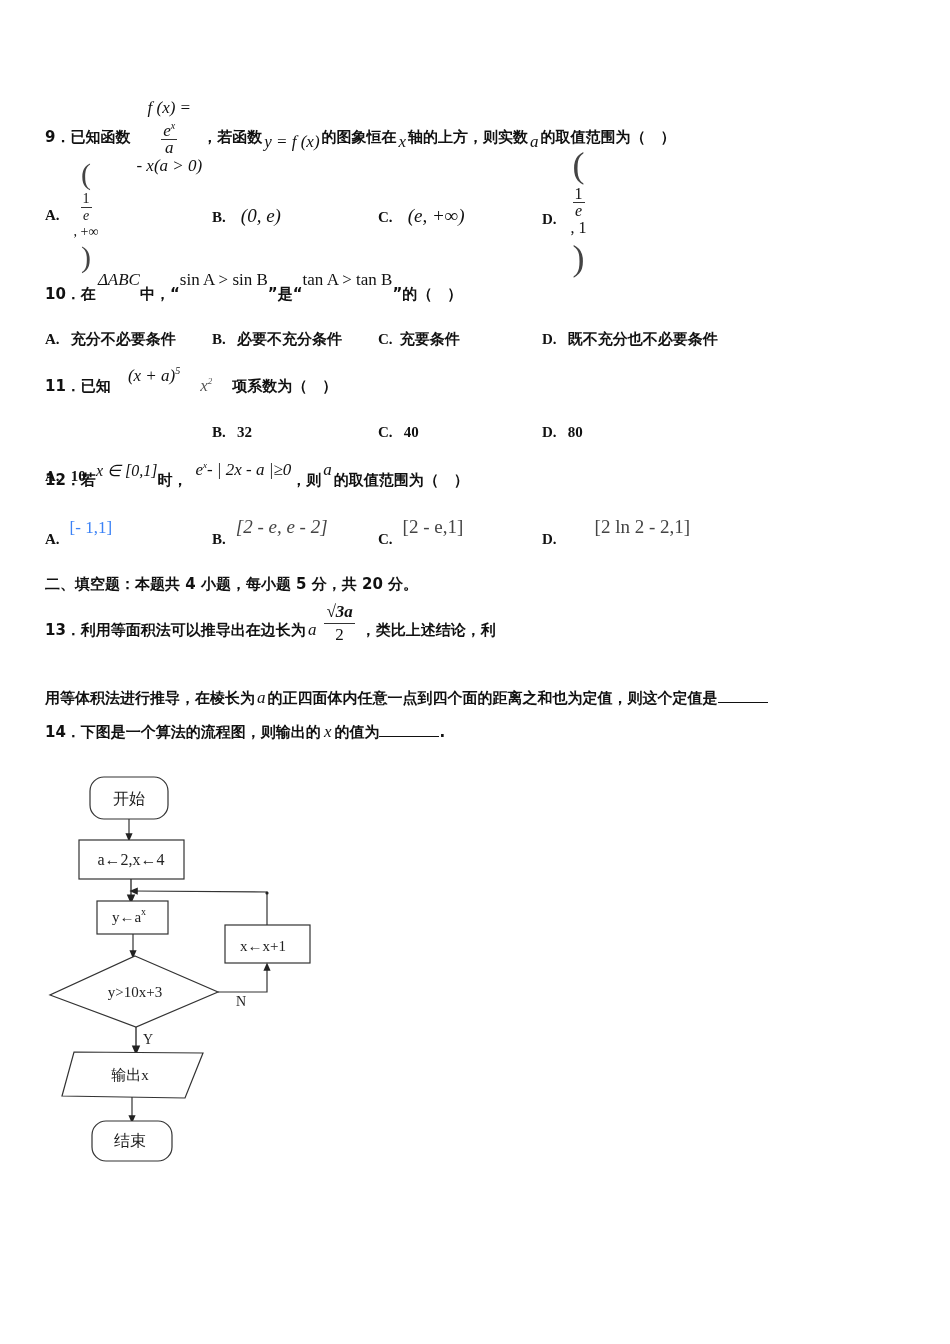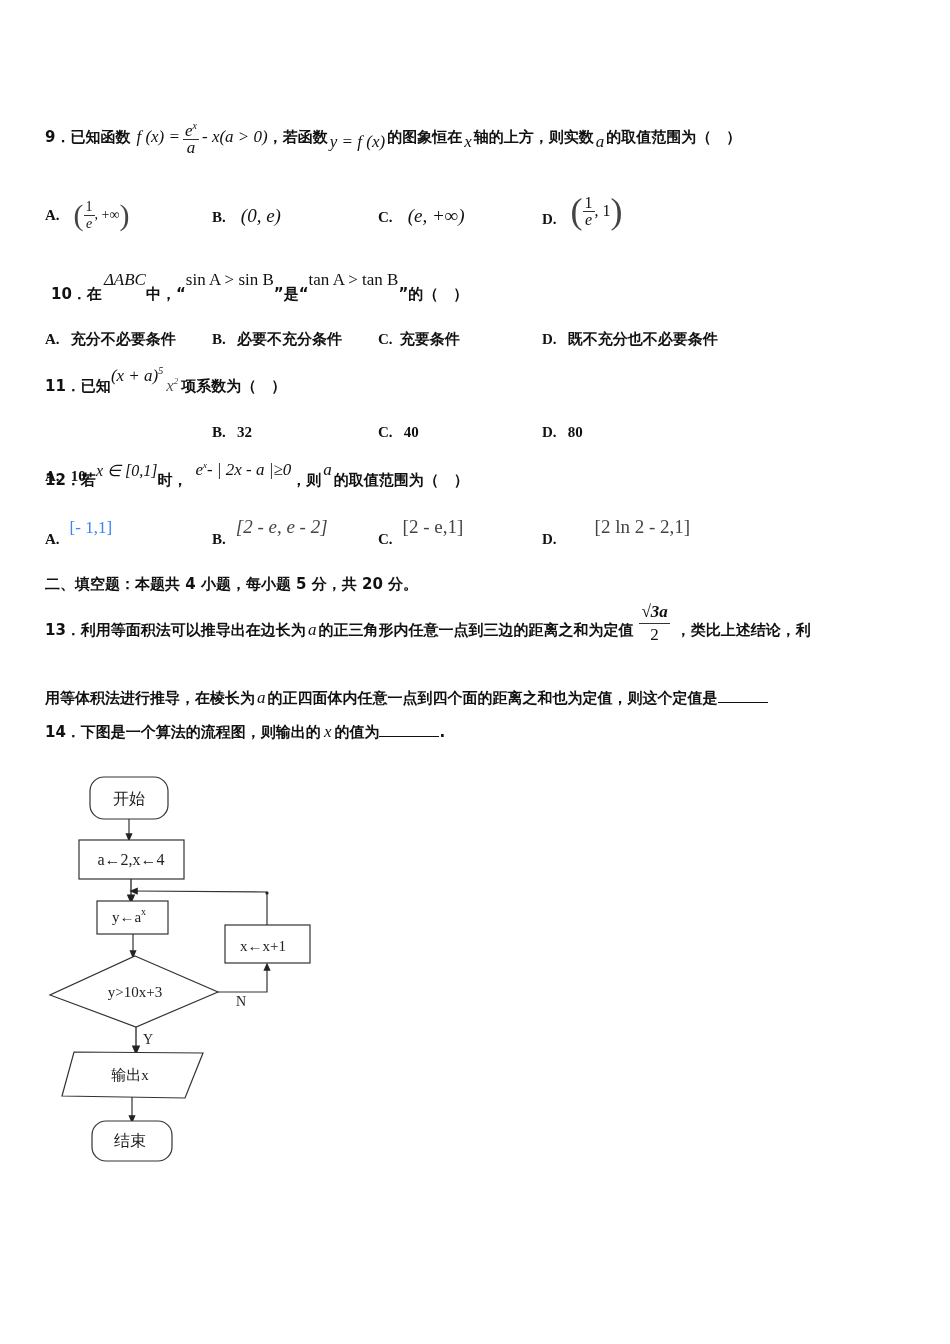--- a/index.html
+++ b/index.html
@@ -1,20 +1,20 @@
 <!DOCTYPE html>
 <html><head>
 <meta charset="utf-8">
 <style>
   html, body { margin: 0; padding: 0; background: #ffffff; }
   body { width: 950px; height: 1344px; position: relative; overflow: hidden;
          font-family: "DejaVu Sans", sans-serif; color: #111; }
   .abs { position: absolute; white-space: nowrap; }
   .q { font-size: 15px; font-weight: bold; }
-  .m { font-family: "Liberation Serif", serif; font-weight: normal; font-size: 17px; }
+  .m { font-family: "Liberation Serif", serif; font-weight: normal; font-size: 17px; flex-direction: column; }
   .mi { font-family: "Liberation Serif", serif; font-style: italic; font-weight: normal; }
   .opt-lbl { font-family: "Liberation Serif", serif; font-weight: bold; font-size: 15px; }
   .frac { display: inline-flex; flex-direction: column; align-items: center; vertical-align: middle; }
   .frac .num { border-bottom: 1px solid #333; padding: 0 2px; line-height: 16px; }
   .frac .den { line-height: 16px; }
   .paren-big { font-family: "Liberation Serif", serif; font-weight: normal; font-size: 30px; color:#444; vertical-align: middle; }
   .blank { display: inline-block; border-bottom: 1px solid #111; }
   svg text { font-family: "Liberation Serif", serif; }
 </style>
 </head>
@@ -66,21 +66,21 @@
     <span class="paren-big" style="font-size:36px;">(</span>
     <span class="frac">
         <span class="num">1</span>
         <span class="den mi">e</span>
       </span>
     <span>, 1</span>
     <span class="paren-big" style="font-size:36px;">)</span>
   </span>
 </div>
 
-<div class="abs q" style="left:51px; top:268px; display:flex; align-items:flex-end; height:36px;">
+<div class="abs q" style="left:45px; top:268px; display:flex; align-items:flex-end; height:36px;">
   <span>10．在</span>
   <span class="m mi" style="margin-bottom:14px; margin-left:2px;">ΔABC</span>
   <span>中，“</span>
   <span class="m" style="margin-bottom:14px;">sin A &gt; sin B</span>
   <span>”是“</span>
   <span class="m" style="margin-bottom:14px;">tan A &gt; tan B</span>
   <span>”的（　）</span>
 </div>
 
 <div class="abs q" style="left:45px; top:330px;">
@@ -93,21 +93,21 @@
 </div>
 <div class="abs q" style="left:378px; top:330px;">
   <span class="opt-lbl">C.</span>
   <span style="margin-left:2px;font-family:Liberation Mono, monospace;">充要条件</span>
 </div>
 <div class="abs q" style="left:542px; top:330px;">
   <span class="opt-lbl">D.</span>
   <span style="margin-left:6px;">既不充分也不必要条件</span>
 </div>
 
-<div class="abs q" style="left:45px; top:364px; display:flex; align-items:flex-end; height:32px;">
+<div class="abs q" style="left:45px; top:364px; display:flex; align-items:flex-end; height:32px;gap:17px;">
   <span>11．已知</span>
   <span class="m mi" style="margin-bottom:10px;"><span>(x + a)</span><sup style="font-size:10px;">5</sup></span>
   <span class="m mi" style="margin:0 3px; color:#555;"><span>x</span><sup style="font-size:9px;">2</sup></span>
   <span>项系数为（　）</span>
 </div>
 
 <div class="abs q" style="left:45px; top:423px;margin-top:44px;">
   <span class="opt-lbl">A.</span>
   <span class="opt-lbl" style="margin-left:6px;">10</span>
 </div>
@@ -149,21 +149,20 @@
 <div class="abs" style="left:542px; top:514px; display:flex; align-items:flex-end; height:34px;">
   <span class="opt-lbl">D.</span>
   <span class="m" style="margin:0 0 10px 10px; font-size:19px; color:#444;padding-left:28px;">[2 ln 2 - 2,1]</span>
 </div>
 
 <div class="abs q" style="left:45px; top:575px;">二、填空题：本题共 4 小题，每小题 5 分，共 20 分。</div>
 
 <div class="abs q" style="left:45px; top:598px; height:50px; display:flex; align-items:center;">
   <span style="margin-top:14px;">13．利用等面积法可以推导出在边长为</span>
   <span class="m mi" style="margin:14px 2px 0;">a</span>
-  <span style="margin-top:14px;">的正三角形内任意一点到三边的距离之和为定值</span>
   <span class="frac m" style="margin:0 6px; font-size:17px;">
     <span class="num mi" style="line-height:22px;font-weight:bold;">√3a</span>
     <span class="den" style="line-height:22px;">2</span>
   </span>
   <span style="margin-top:14px;">，类比上述结论，利</span>
 </div>
 <div class="abs q" style="left:45px; top:688px;">
   <span>用等体积法进行推导，在棱长为</span><span class="m mi" style="margin:0 2px;">a</span><span>的正四面体内任意一点到四个面的距离之和也为定值，则这个定值是</span><span class="blank" style="width:50px;"></span>
 </div>
 

